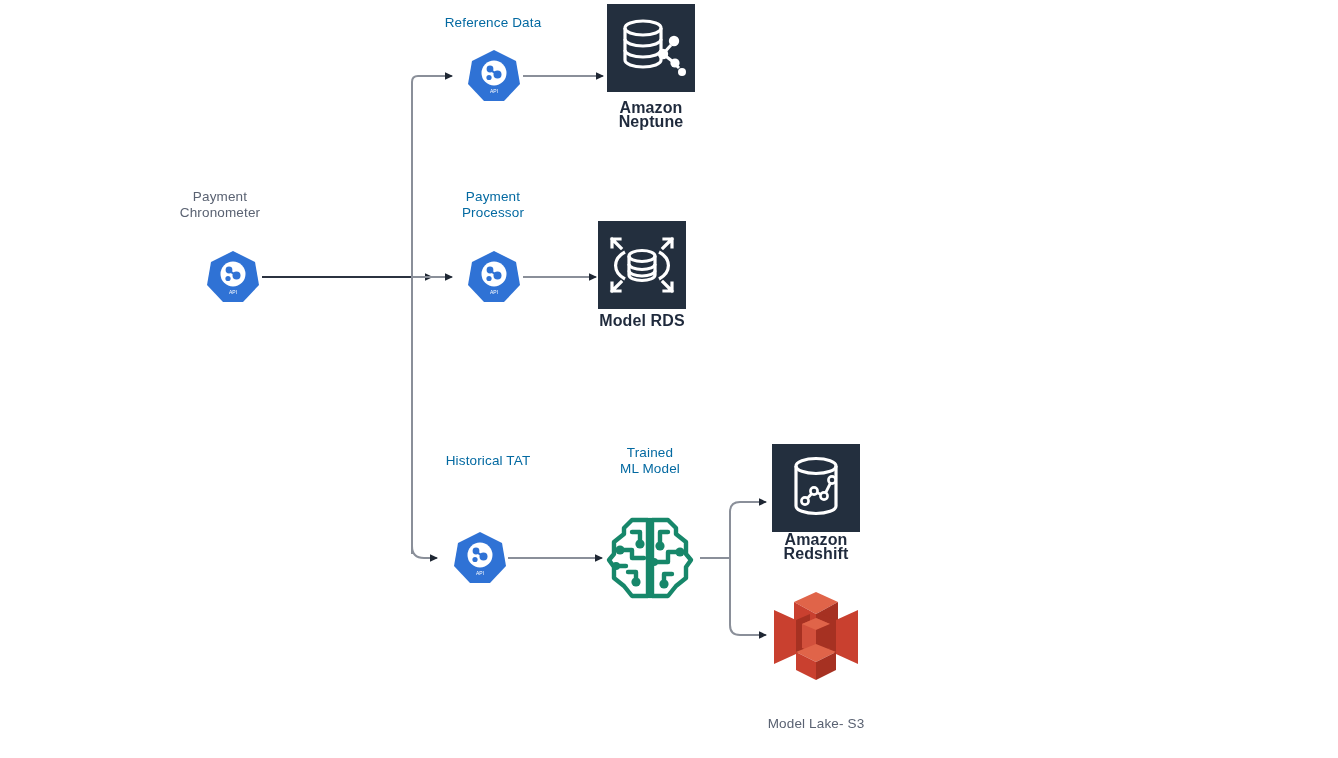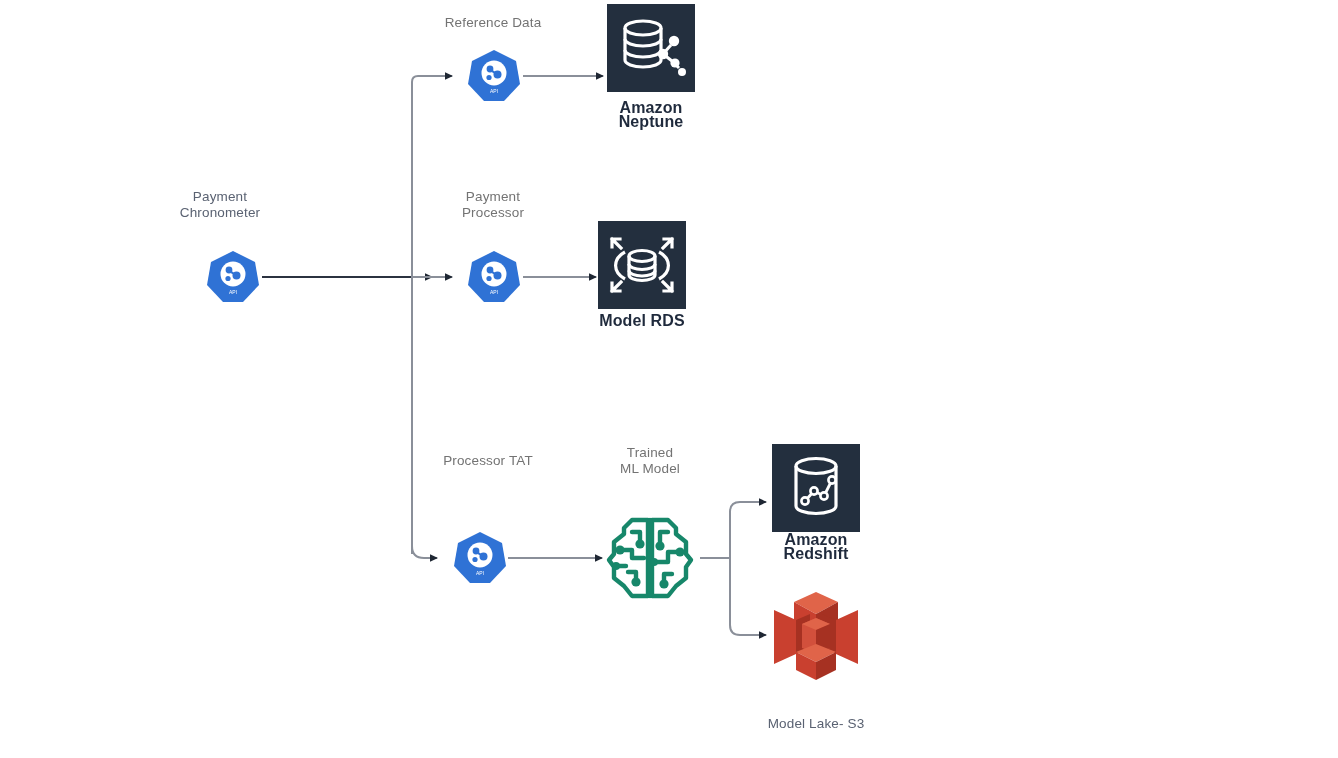--- a/index.html
+++ b/index.html
@@ -40,21 +40,21 @@
   .brain-node {
     width: 96px;
     height: 96px;
   }
   .s3-node {
     width: 96px;
     height: 96px;
   }
   .flow-label {
     position: absolute;
-    color: #737373;
+    color: #0369a1;
     font-size: 13.5px;
     line-height: 16px;
     text-align: center;
     letter-spacing: .15px;
     white-space: pre-line;
     width: 200px;
   }
   .svc-label {
     position: absolute;
     color: #1f2a3c;
@@ -196,21 +196,21 @@
         <path d="M23,27 L14,18 M14,18 L14,26 M14,18 L22,18"></path>
         <path d="M65,27 L74,18 M74,18 L74,26 M74,18 L66,18"></path>
         <path d="M23,61 L14,70 M14,70 L14,62 M14,70 L22,70"></path>
         <path d="M65,61 L74,70 M74,70 L74,62 M74,70 L66,70"></path>
       </g>
     </svg>
   </div>
 
   <div class="svc-label" style="left:542px; top:314px;">Model RDS</div>
 
-  <div class="flow-label" style="left:388px; top:453px;">Processor TAT</div>
+  <div class="flow-label" style="left:388px; top:453px;">Historical TAT</div>
 
   <div class="node k8s-node" style="left:452px; top:530px;">
     <svg viewBox="0 0 56 56" width="56" height="56" xmlns="http://www.w3.org/2000/svg">
       <polygon points="28,2 50,13 54,36 38,53 18,53 2,36 6,13" fill="#2f72d5"></polygon>
       <circle cx="28" cy="25" r="12.5" fill="#ffffff"></circle>
       <circle cx="24" cy="21" r="3.4" fill="#2f72d5"></circle>
       <circle cx="31.5" cy="26.5" r="4" fill="#2f72d5"></circle>
       <circle cx="23" cy="29.5" r="2.6" fill="#2f72d5"></circle>
       <rect x="23" y="22" width="7" height="2" fill="#2f72d5" transform="rotate(32 26 23)"></rect>
       <text x="28" y="45" font-size="5" fill="#ffffff" text-anchor="middle" font-family="Liberation Sans, sans-serif">API</text>

